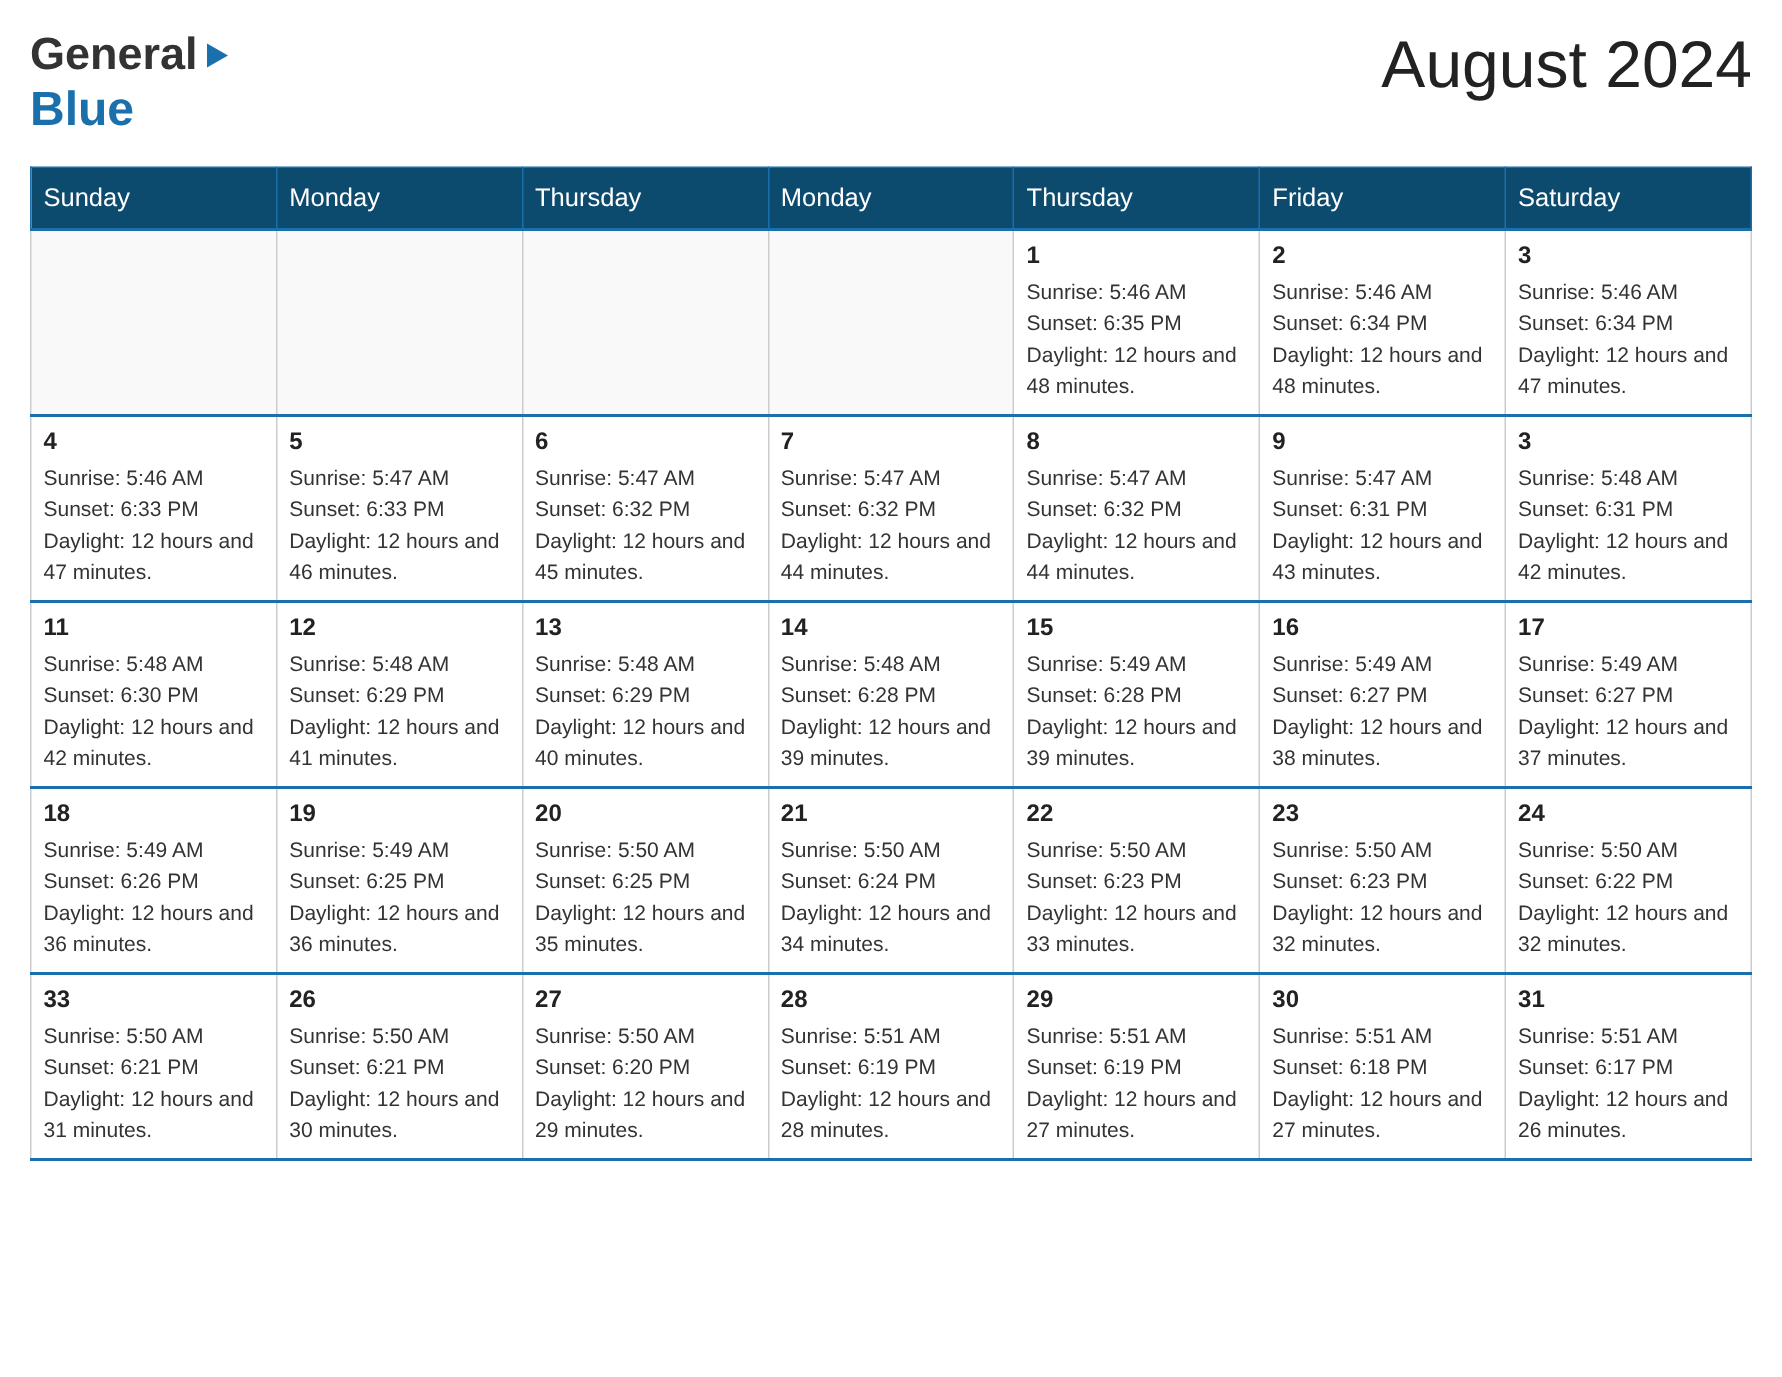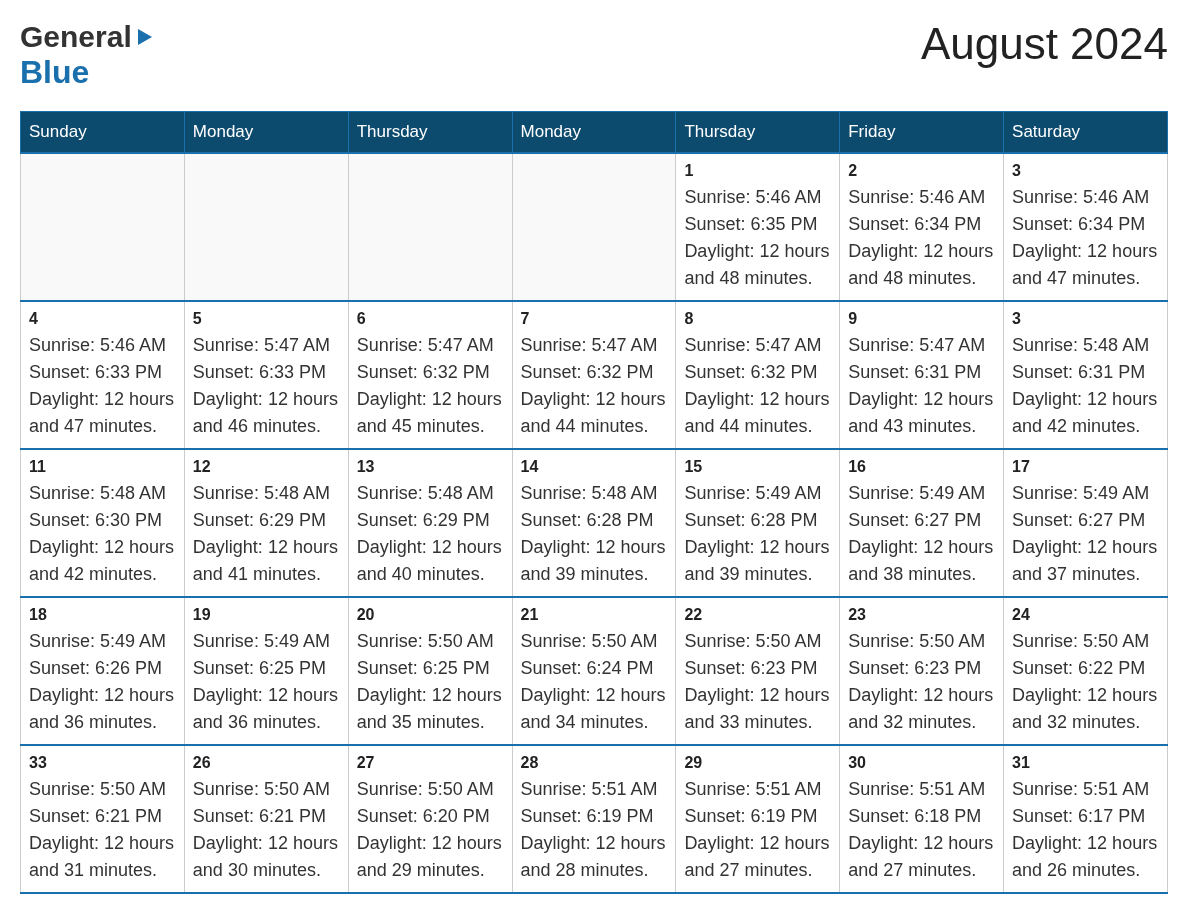--- a/index.html
+++ b/index.html
@@ -63,21 +63,21 @@
     }
     .day-number {
       font-size: 16px;
       font-weight: bold;
       color: #222;
       display: block;
       margin-bottom: 4px;
     }
     .day-info {
       color: #333;
-      font-size: 18px;
+      font-size: 14px;
       line-height: 1.5;
     }
     .empty-cell {
       background: #f9f9f9;
     }
     .logo-line1 {
       font-size: 30px;
       font-weight: bold;
       color: #333;
       display: flex;

